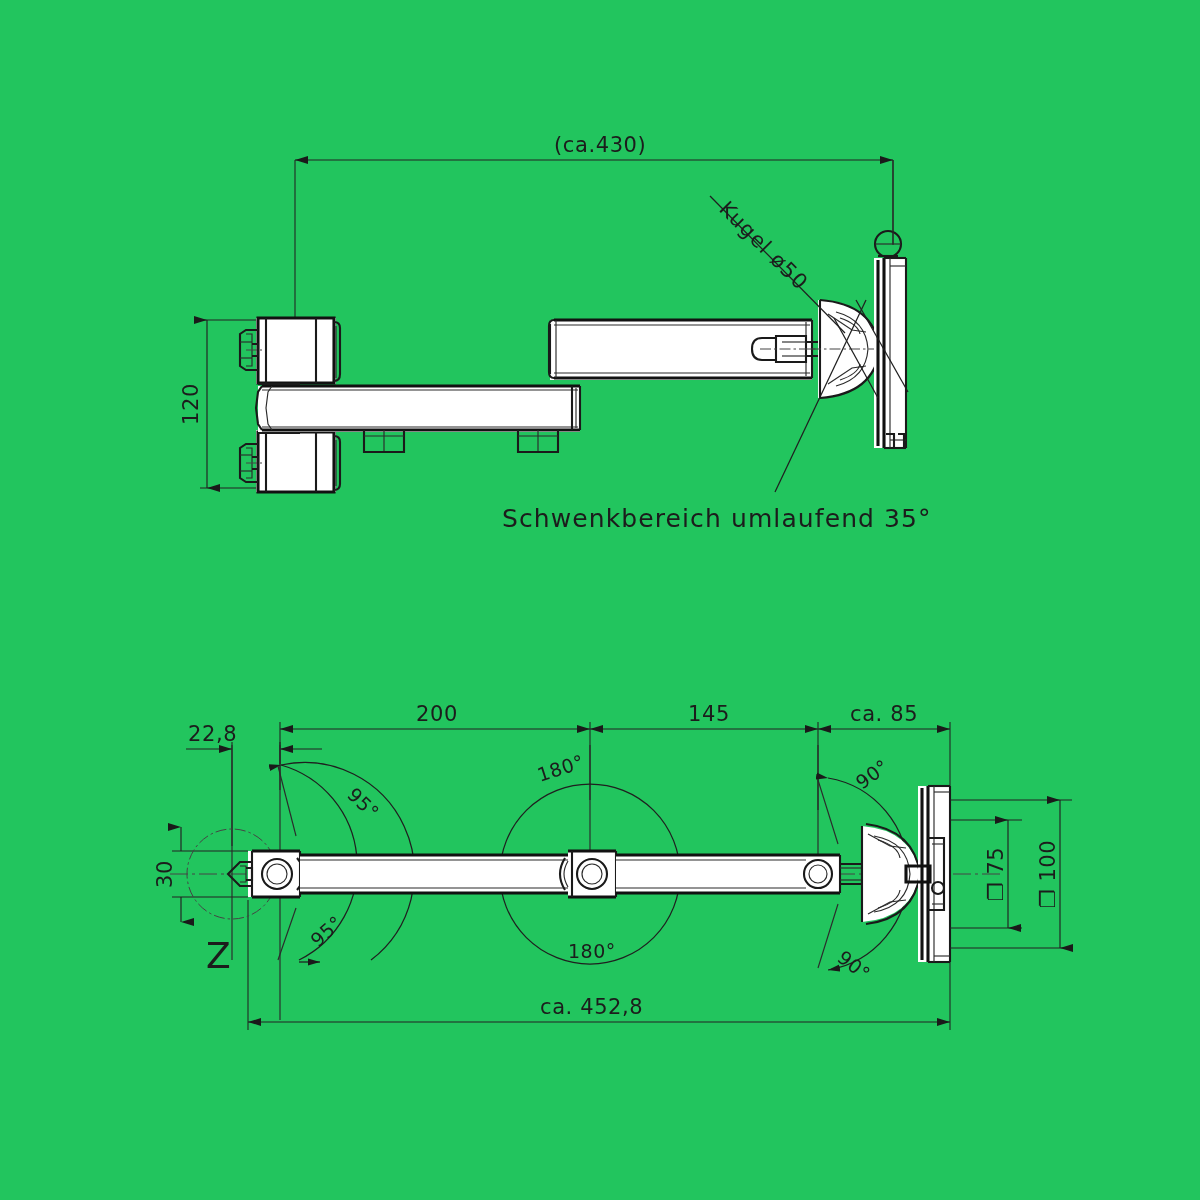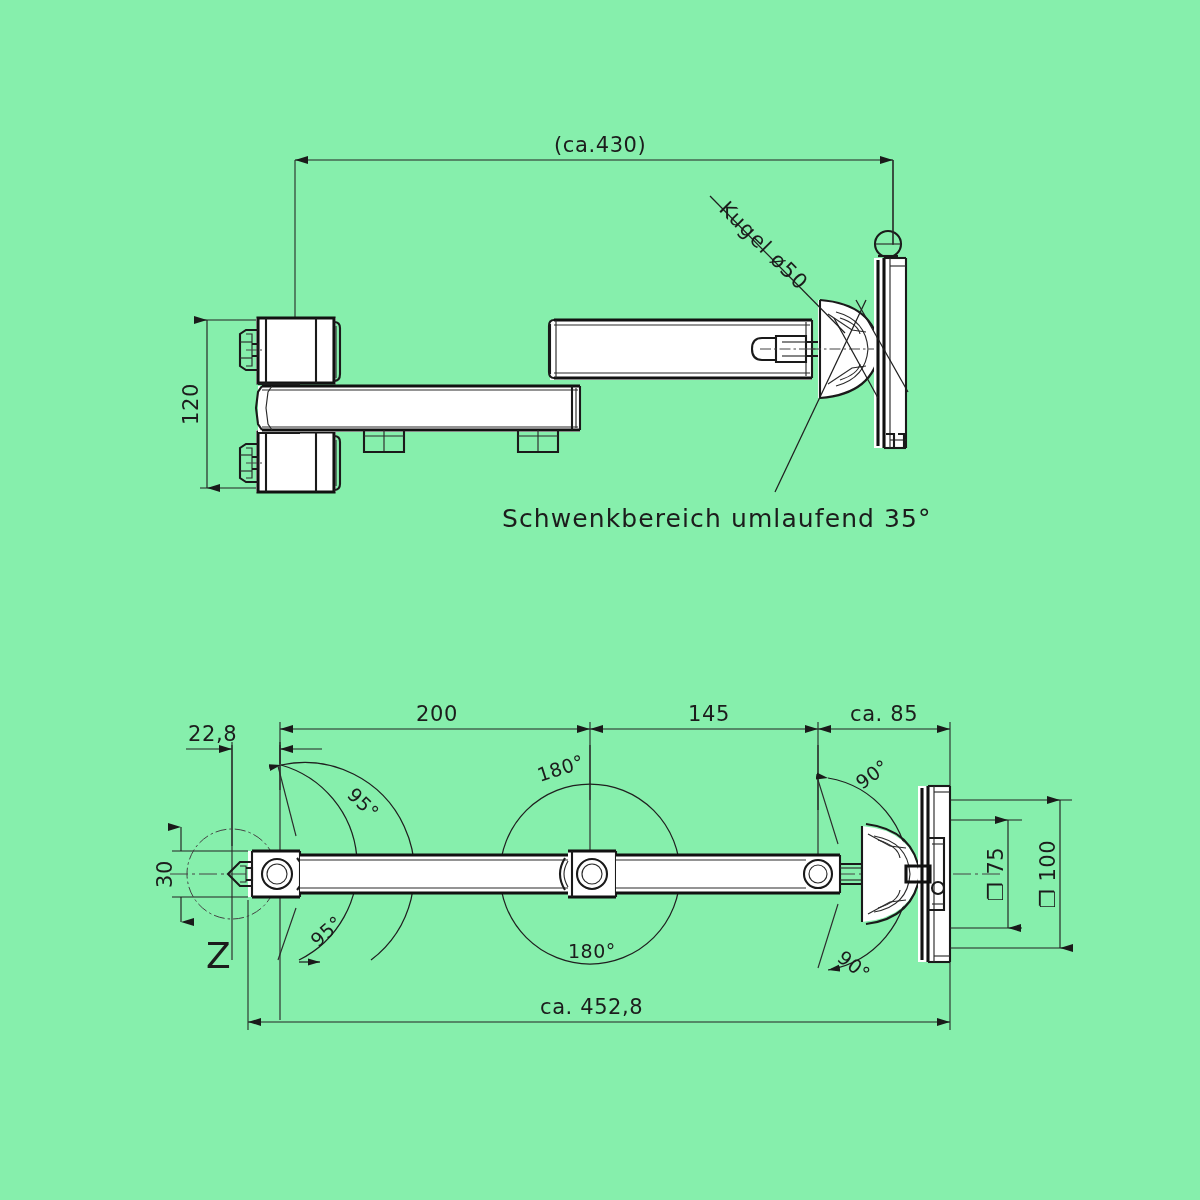--- a/index.html
+++ b/index.html
@@ -10,21 +10,21 @@
   body {
     width: 1200px;
     height: 1200px;
     font-family: "DejaVu Sans", sans-serif;
     overflow: hidden;
   }
   #sheet {
     position: relative;
     width: 1200px;
     height: 1200px;
-    background: #86efac;
+    background: #22c55e;
   }
   #drawing {
     position: absolute;
     left: 0;
     top: 0;
     width: 1200px;
     height: 1200px;
   }
   
   .outline      { fill: none; stroke: #1a1a1a; stroke-width: 2.1; stroke-linejoin: miter; stroke-linecap: butt; }

